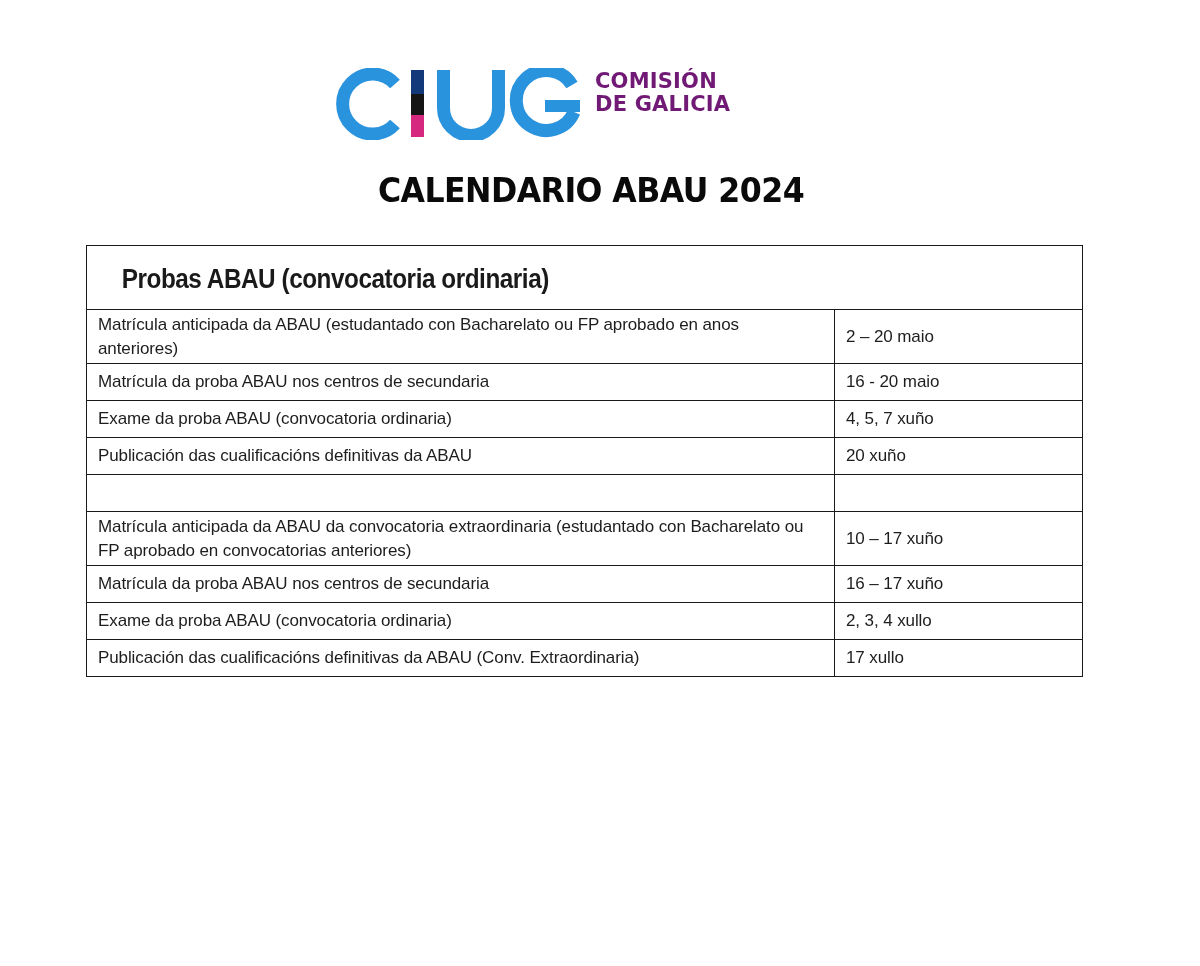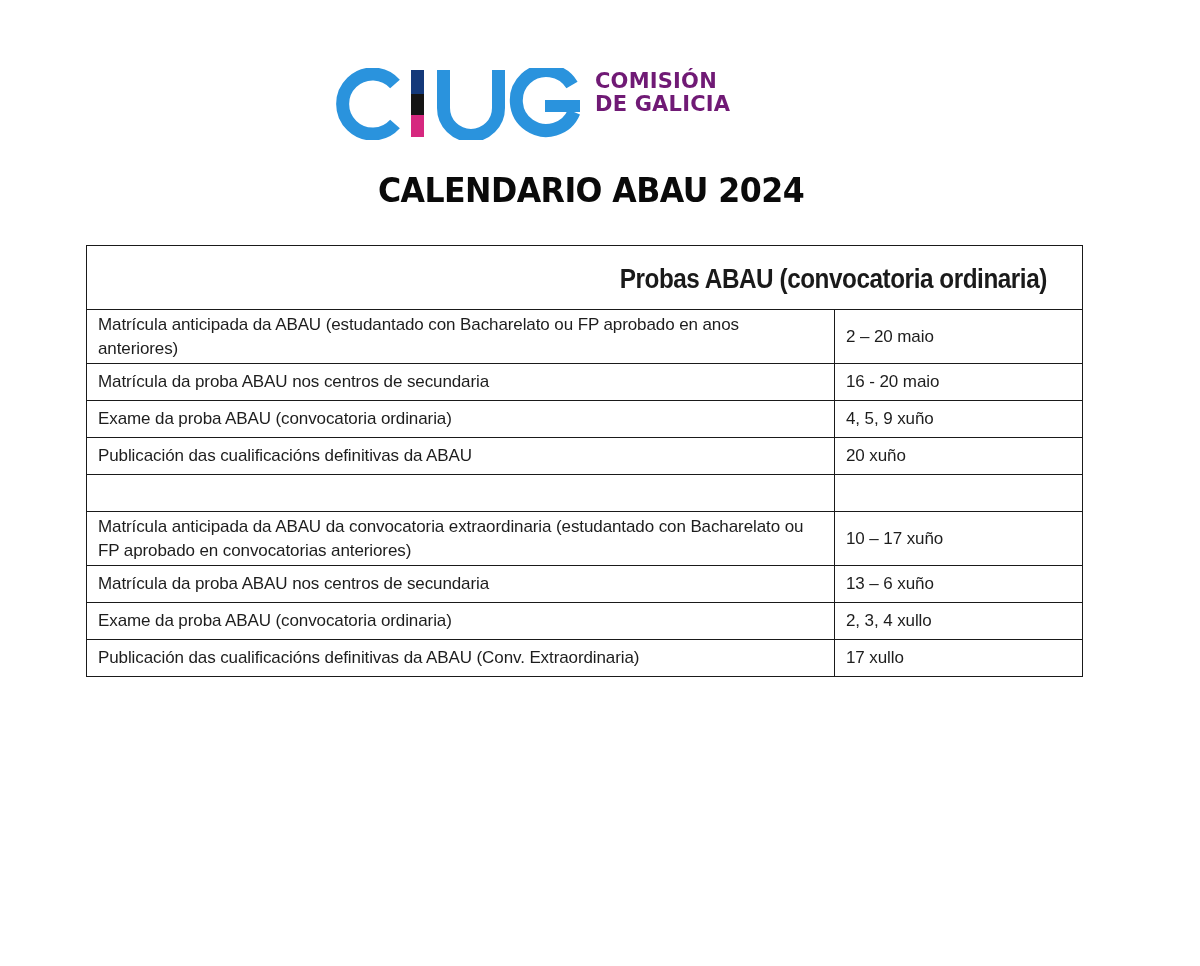--- a/index.html
+++ b/index.html
@@ -73,21 +73,21 @@
       padding: 0 11px;
       font-size: 17px;
       line-height: 24px;
       vertical-align: middle;
       color: #1d1d1d;
       letter-spacing: -0.1px;
     }
     .calendar col.c-desc { width: 748px; }
     .calendar col.c-date { width: 248px; }
     .calendar td.section-head {
-      text-align: right;
+      text-align: left;
       font-weight: bold;
       font-size: 27px;
       letter-spacing: -0.5px;
       color: #1a1a1a;
       height: 61px;
       padding-top: 2px;
       margin-left: 26px;
     }
     .section-head span {
       display: inline-block;
@@ -136,38 +136,38 @@
     <tr class="row-2line">
       <td>Matrícula anticipada da ABAU (estudantado con Bacharelato ou FP aprobado en anos anteriores)</td>
       <td class="date">2 – 20 maio</td>
     </tr>
     <tr class="row-1line">
       <td>Matrícula da proba ABAU nos centros de secundaria</td>
       <td class="date">16 - 20 maio</td>
     </tr>
     <tr class="row-1line">
       <td>Exame da proba ABAU (convocatoria ordinaria)</td>
-      <td class="date">4, 5, 9 xuño</td>
+      <td class="date">4, 5, 7 xuño</td>
     </tr>
     <tr class="row-1line">
       <td>Publicación das cualificacións definitivas da ABAU</td>
       <td class="date">20 xuño</td>
     </tr>
     <tr class="row-empty">
       <td></td>
       <td class="date"></td>
     </tr>
 
     <tr class="row-2line">
       <td>Matrícula anticipada da ABAU da convocatoria extraordinaria (estudantado con Bacharelato ou FP aprobado en convocatorias anteriores)</td>
       <td class="date">10 – 17 xuño</td>
     </tr>
     <tr class="row-1line">
       <td>Matrícula da proba ABAU nos centros de secundaria</td>
-      <td class="date">13 – 6 xuño</td>
+      <td class="date">16 – 17 xuño</td>
     </tr>
     <tr class="row-1line">
       <td>Exame da proba ABAU (convocatoria ordinaria)</td>
       <td class="date">2, 3, 4 xullo</td>
     </tr>
     <tr class="row-1line">
       <td>Publicación das cualificacións definitivas da ABAU (Conv. Extraordinaria)</td>
       <td class="date">17 xullo</td>
     </tr>
   </tbody>

